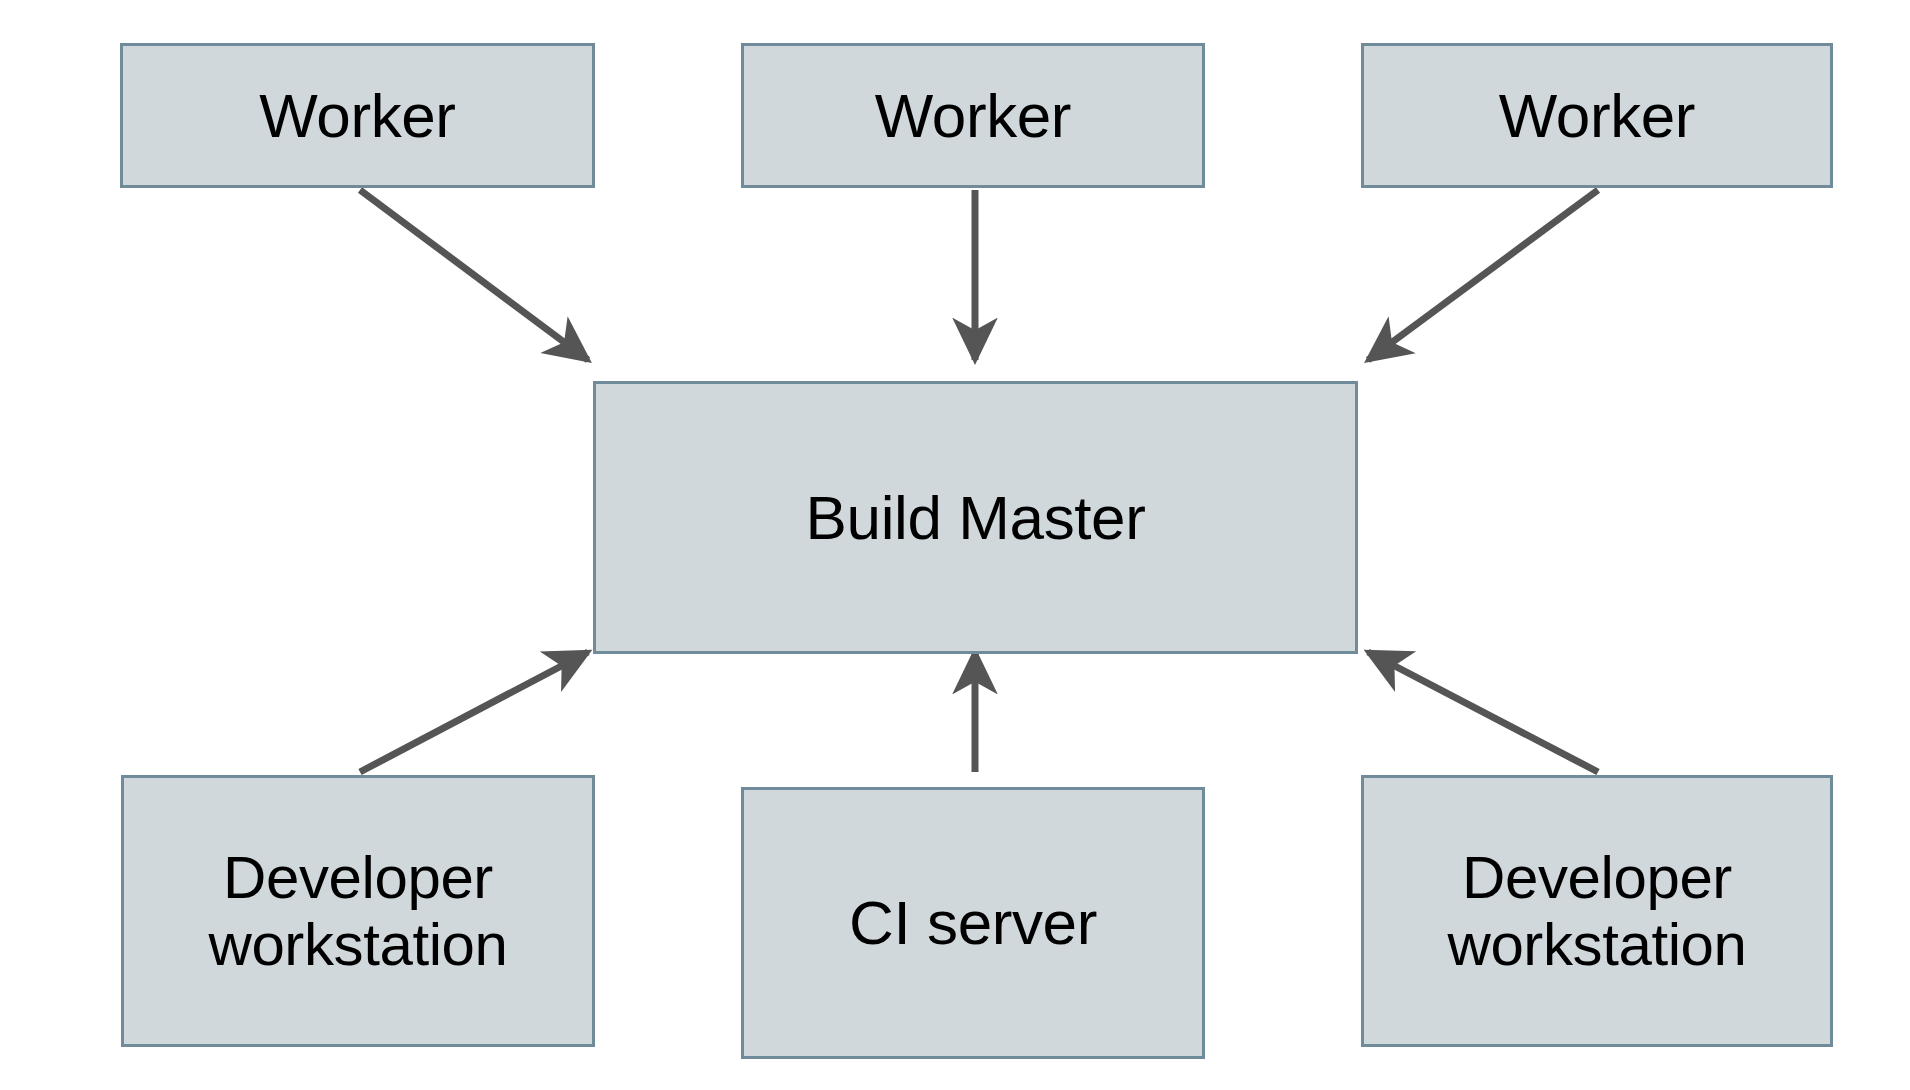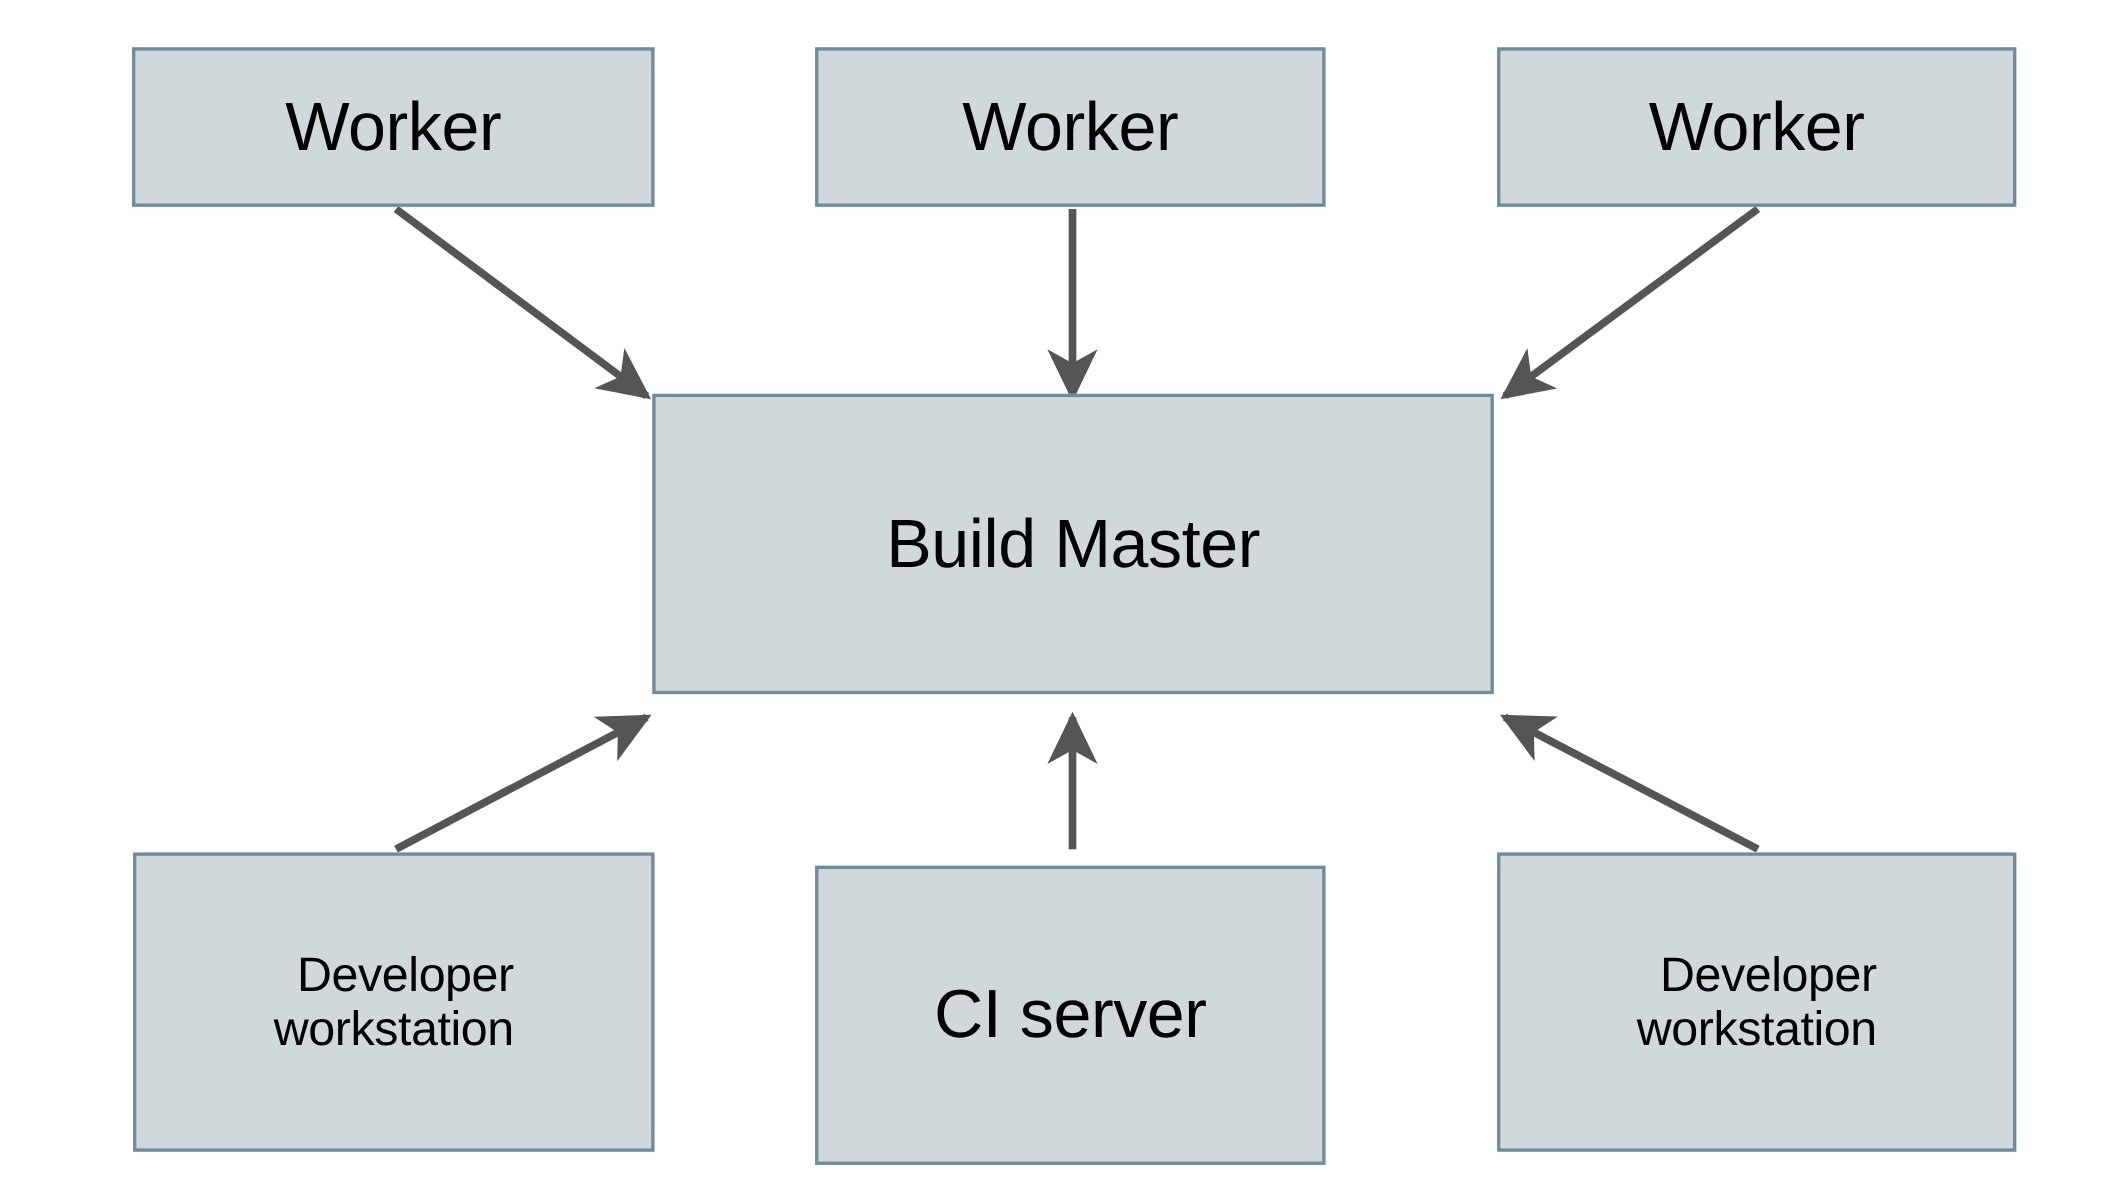--- a/index.html
+++ b/index.html
@@ -31,37 +31,37 @@
     pointer-events: none;
   }
   .node {
     position: absolute;
     box-sizing: border-box;
     background: #d0d8dc;
     border: 3px solid #708b9a;
     display: flex;
     align-items: center;
     justify-content: center;
-    text-align: right;
+    text-align: center;
   }
   .node-label {
     color: #000000;
     font-family: "Liberation Sans", sans-serif;
     font-weight: 400;
     line-height: 1.12;
     white-space: pre-line;
     letter-spacing: -0.4px;
   }
   .label-lg { font-size: 62px; }
-  .label-md { font-size: 44px; }
+  .label-md { font-size: 60px; }
   
   #node-worker-1  { left: 120px;  top: 43px;  width: 475px; height: 145px; }
   #node-worker-2  { left: 741px;  top: 43px;  width: 464px; height: 145px; }
   #node-worker-3  { left: 1361px; top: 43px;  width: 472px; height: 145px; }
-  #node-build-master { left: 593px; top: 358px; width: 765px; height: 273px; }
+  #node-build-master { left: 593px; top: 381px; width: 765px; height: 273px; }
   #node-dev-ws-1  { left: 121px;  top: 775px; width: 474px; height: 272px; }
   #node-ci-server { left: 741px;  top: 775px; width: 464px; height: 272px; margin-top: 12px; }
   #node-dev-ws-2  { left: 1361px; top: 775px; width: 472px; height: 272px; }
 </style>
 </head>
 <body>
 
 <div id="diagram-root">
 
   <svg id="edge-layer" viewBox="0 0 1910 1090" width="1910" height="1090" xmlns="http://www.w3.org/2000/svg">

